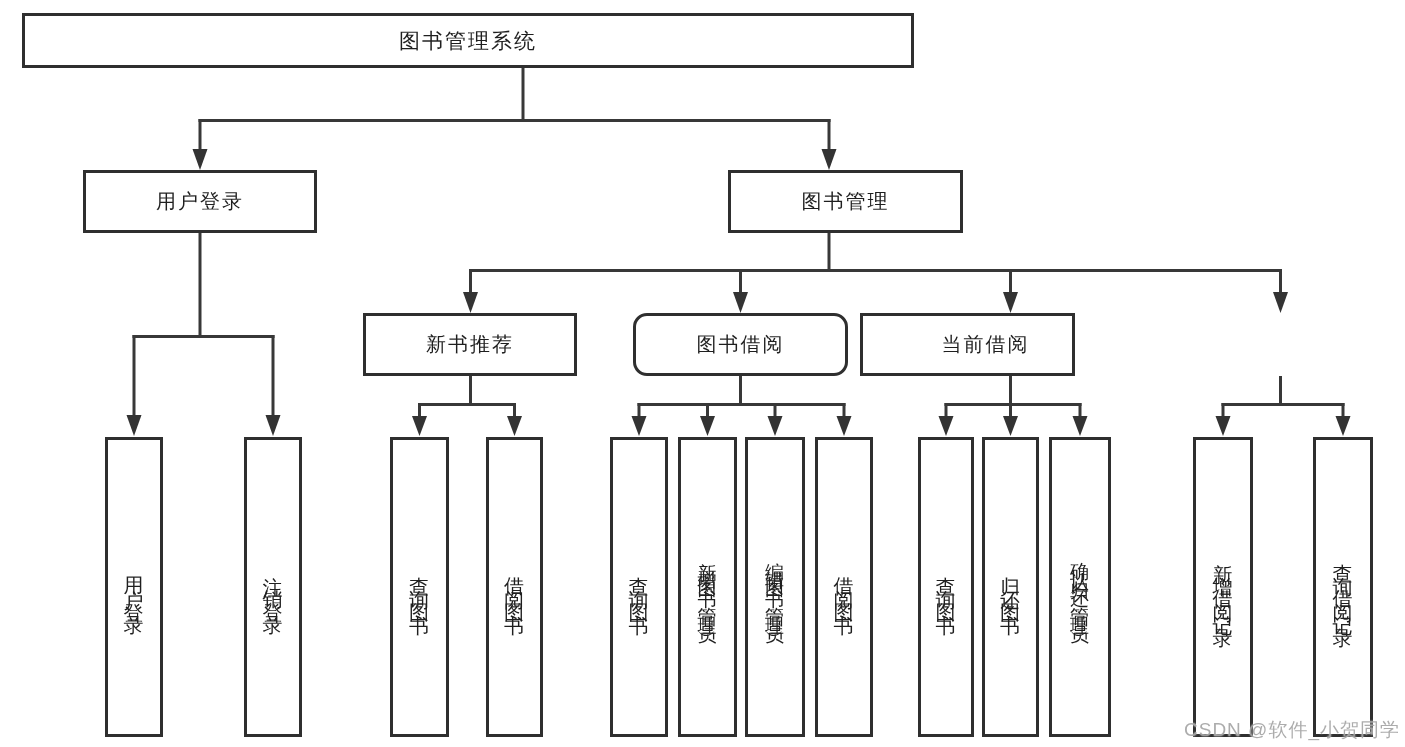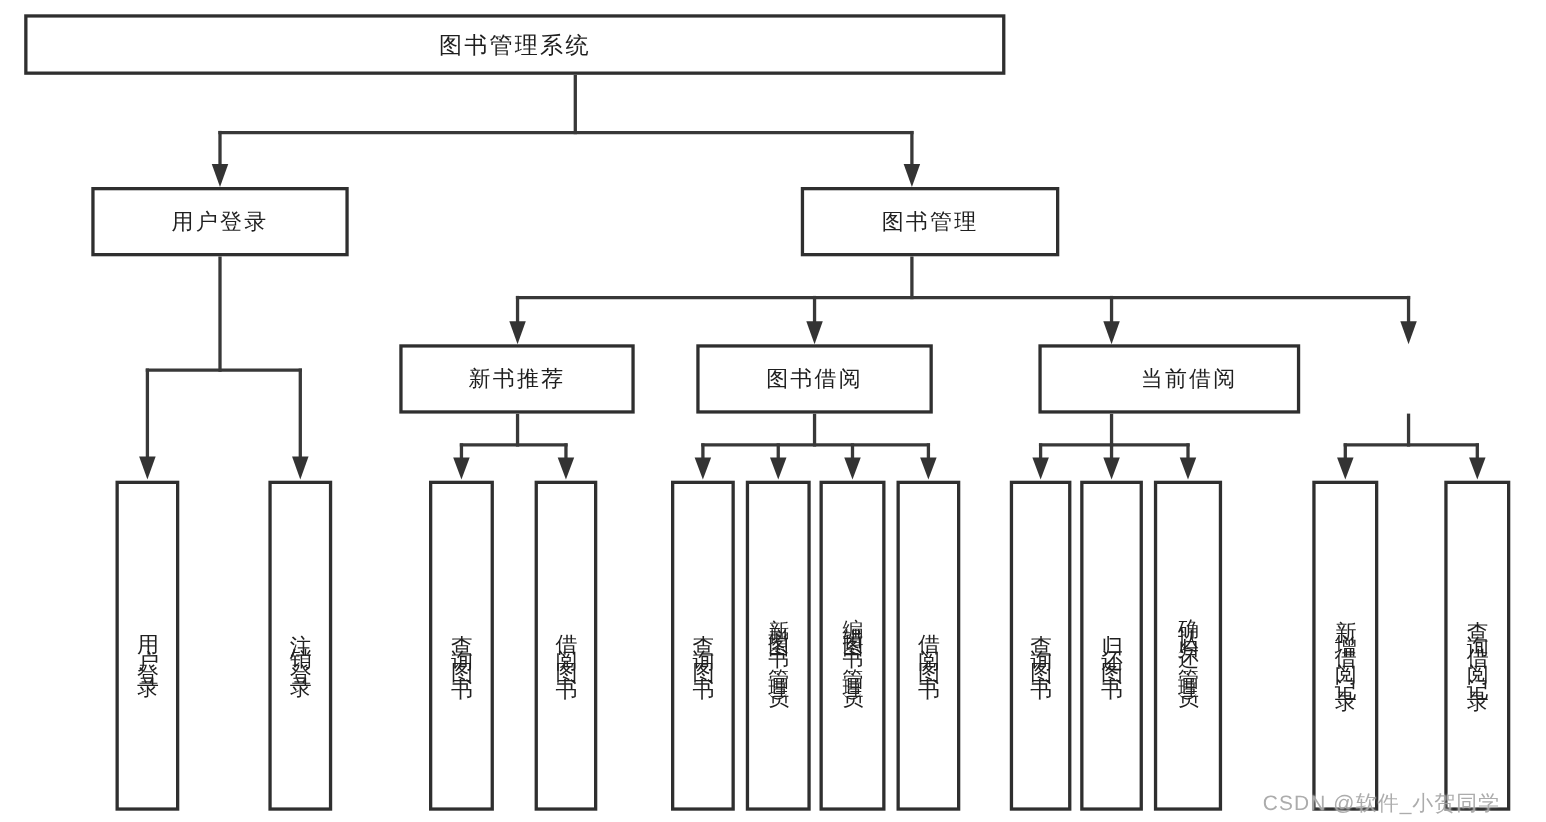--- a/index.html
+++ b/index.html
@@ -59,21 +59,21 @@
     letter-spacing: 13px;
     line-height: 1;
     white-space: nowrap;
   }
   .vlabel.tight {
     letter-spacing: 9px;
     font-size: 19px;
   }
   #watermark {
     position: absolute;
-    left: 1148px;
+    left: 1184px;
     top: 717px;
     z-index: 2;
     font-size: 19px;
     color: rgba(158, 158, 158, 0.85);
     text-shadow: 0 0 2px #ffffff;
     white-space: nowrap;
     letter-spacing: 1px;
   }
 </style>
 </head>
@@ -150,24 +150,24 @@
   <div class="node" style="left:83px; top:170px; width:234px; height:63px;">
     <span class="hlabel">用户登录</span>
   </div>
   <div class="node" style="left:728px; top:170px; width:235px; height:63px;">
     <span class="hlabel">图书管理</span>
   </div>
 
   <div class="node" style="left:363px; top:313px; width:214px; height:63px;">
     <span class="hlabel">新书推荐</span>
   </div>
-  <div class="node" style="left:633px; top:313px; width:215px; height:63px;">
+  <div class="node" style="left:633px; top:313px; width:215px; height:63px;border-radius:14px;">
     <span class="hlabel">图书借阅</span>
   </div>
-  <div class="node" style="left:944px; top:313px; width:238px; height:63px;padding-left:36px;">
+  <div class="node" style="left:860px; top:313px; width:215px; height:63px;padding-left:36px;">
     <span class="hlabel">当前借阅</span>
   </div>
 
   <div class="node vnode" style="left:105px; width:58px;">
     <span class="vlabel">用户登录</span>
   </div>
   <div class="node vnode" style="left:244px; width:58px;">
     <span class="vlabel">注销登录</span>
   </div>
 

